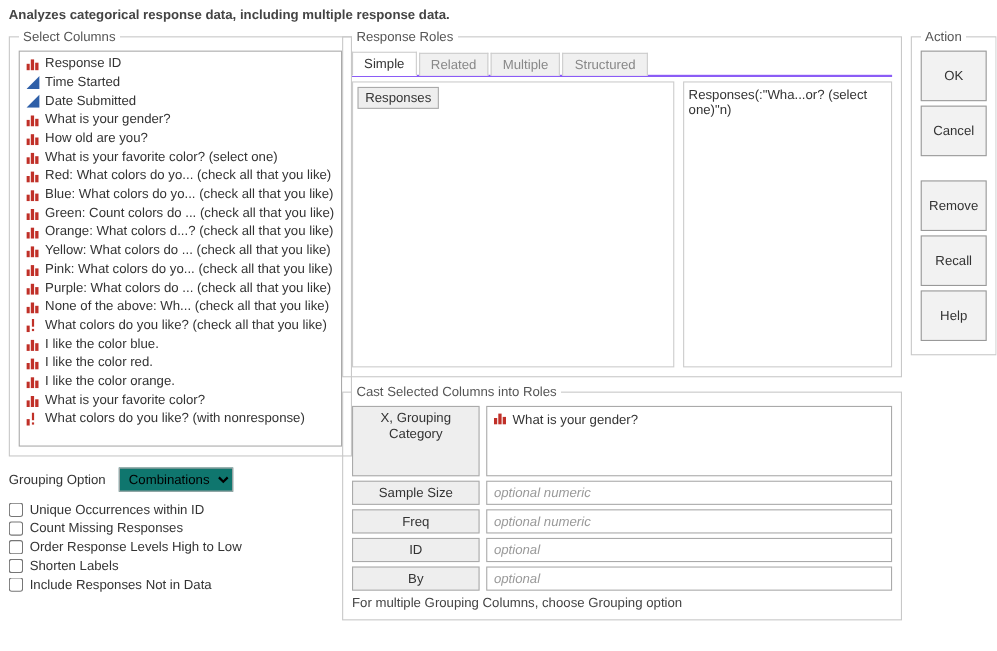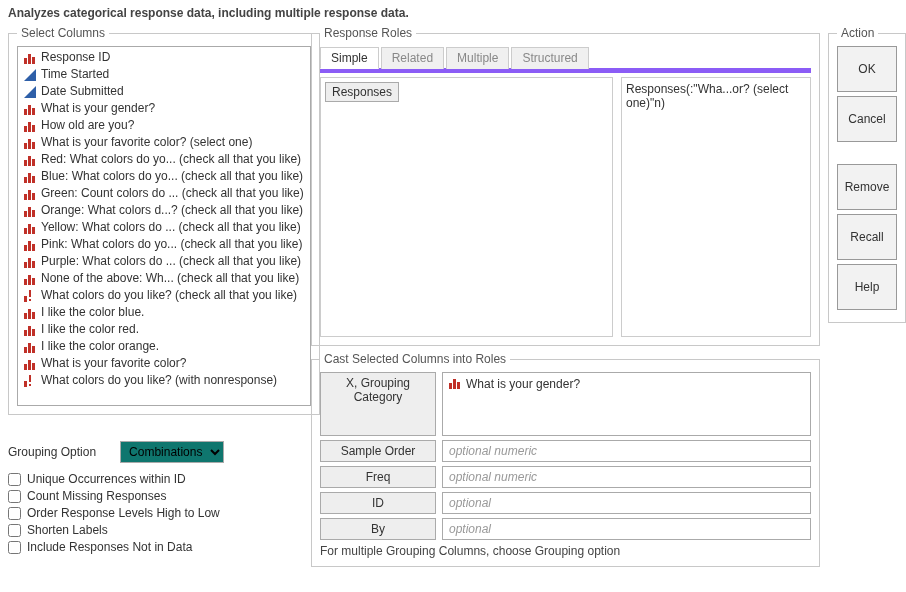--- a/index.html
+++ b/index.html
@@ -35,27 +35,27 @@
   .dd-icon {
     width: 0; height: 0;
     border-left: 5px solid transparent;
     border-right: 5px solid transparent;
     border-top: 6px solid #b02020;
     display: inline-block;
   }
   .row { display: flex; align-items: center; gap: 5px; padding: 0 2px; line-height: 17px; white-space: nowrap; overflow: hidden; cursor: default; }
   .ic { width: 12px; height: 12px; display: inline-flex; align-items: flex-end; justify-content: center; flex-shrink: 0; }
   .ic svg { display: block; }
-  .group-opt { display: flex; align-items: center; gap: 24px; margin-top: 20px; }
+  .group-opt { display: flex; align-items: center; gap: 12px; margin-top: 4px; }
   select.combo {
     border: 1px solid #aaa; background: #0f766e; height: 22px; font-size: 12px; padding: 0 4px;
   }
   .chk-row { display: flex; align-items: center; gap: 6px; margin: 3px 0; }
   .chk-row input { margin: 0; }
-  .tabs-row { display: flex; border-bottom: 5px solid #8b5cf6; margin-bottom: 4px; }
+  .tabs-row { display: flex; border-bottom: 2px solid #8b5cf6; margin-bottom: 4px; align-items: flex-end; }
   .tab {
     padding: 3px 10px;
     border: 1px solid #ccc;
     border-bottom: none;
     background: #f0f0f0;
     color: #888;
     margin-right: 2px;
     cursor: pointer;
     position: relative;
     top: 1px;
@@ -388,21 +388,21 @@
                 <svg width="12" height="12">
                   <rect x="0" y="6" width="3" height="6" fill="#c03028"></rect>
                   <rect x="4" y="2" width="3" height="10" fill="#c03028"></rect>
                   <rect x="8" y="5" width="3" height="7" fill="#c03028"></rect>
                 </svg>
               </span>
               <span>What is your gender?</span>
             </div>
           </div>
           <div class="cast-row">
-            <div class="cast-btn">Sample Order</div>
+            <div class="cast-btn">Sample Size</div>
             <div class="cast-box">
               <span class="placeholder">optional numeric</span>
             </div>
           </div>
           <div class="cast-row">
             <div class="cast-btn">Freq</div>
             <div class="cast-box">
               <span class="placeholder">optional numeric</span>
             </div>
           </div>

